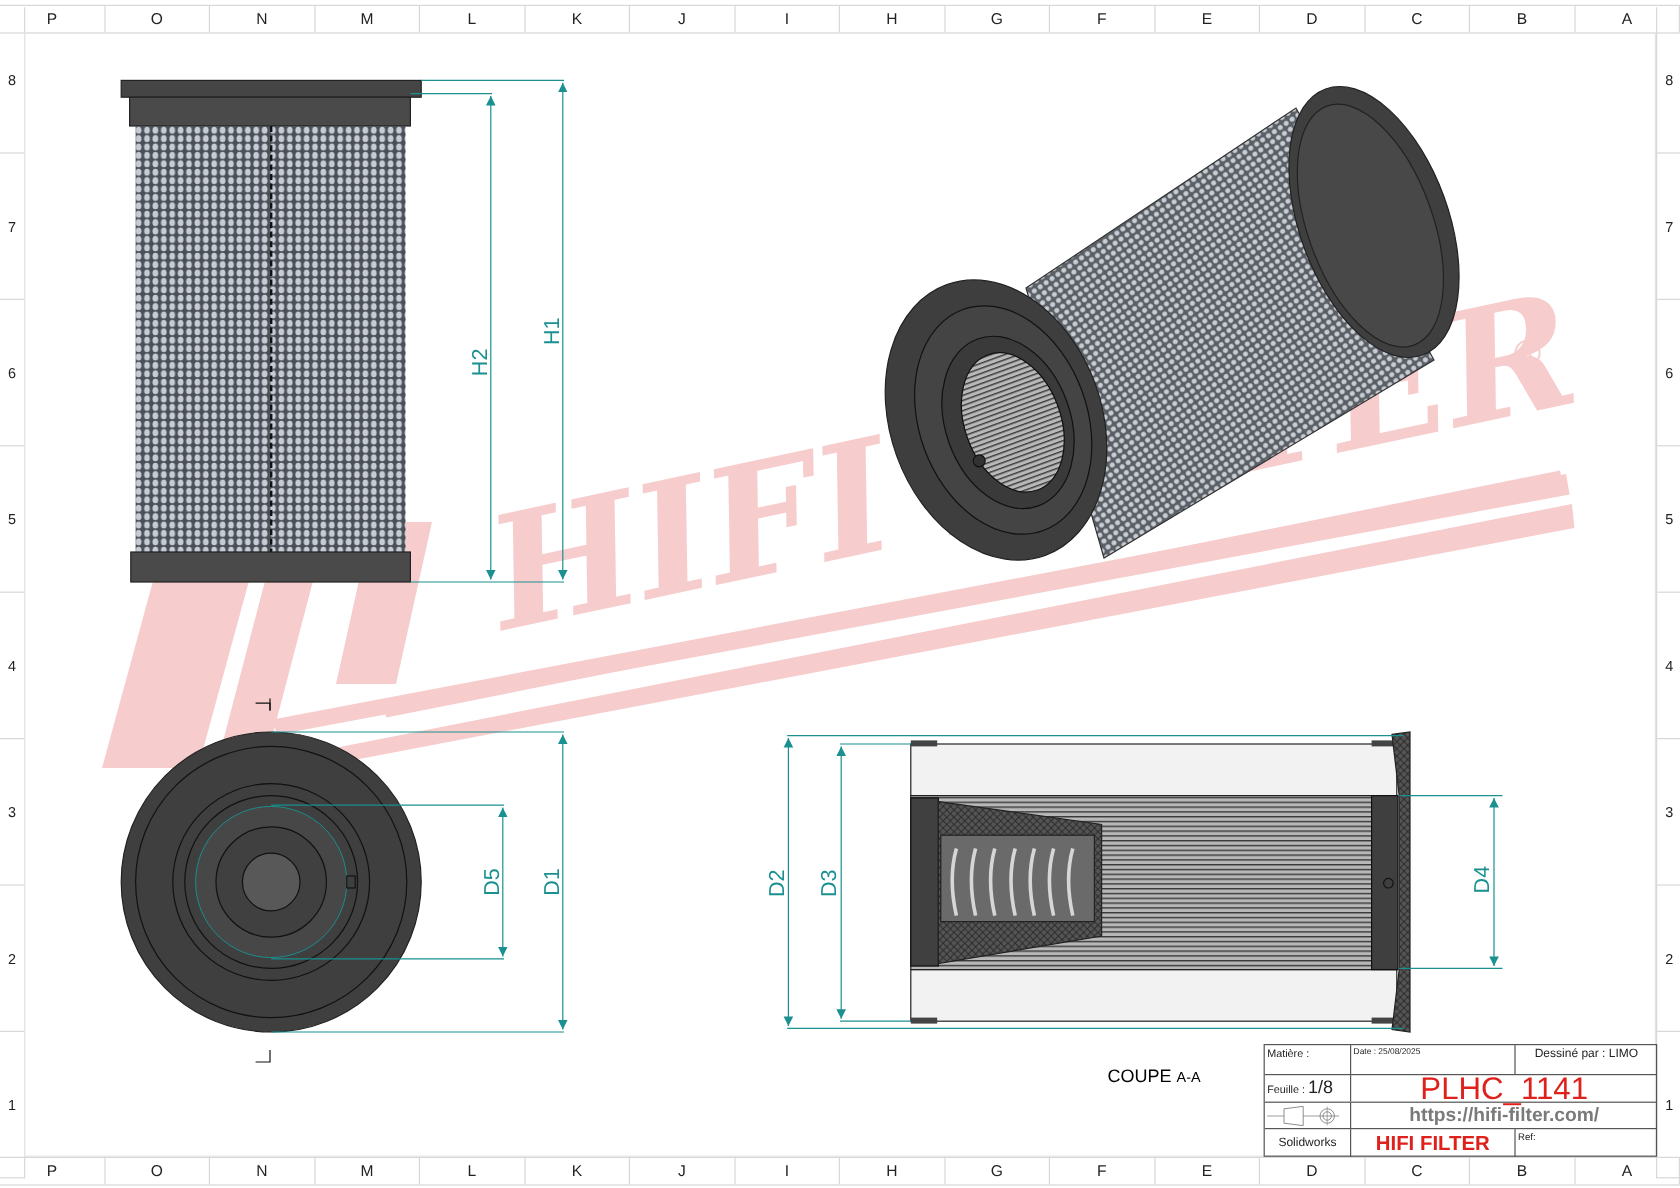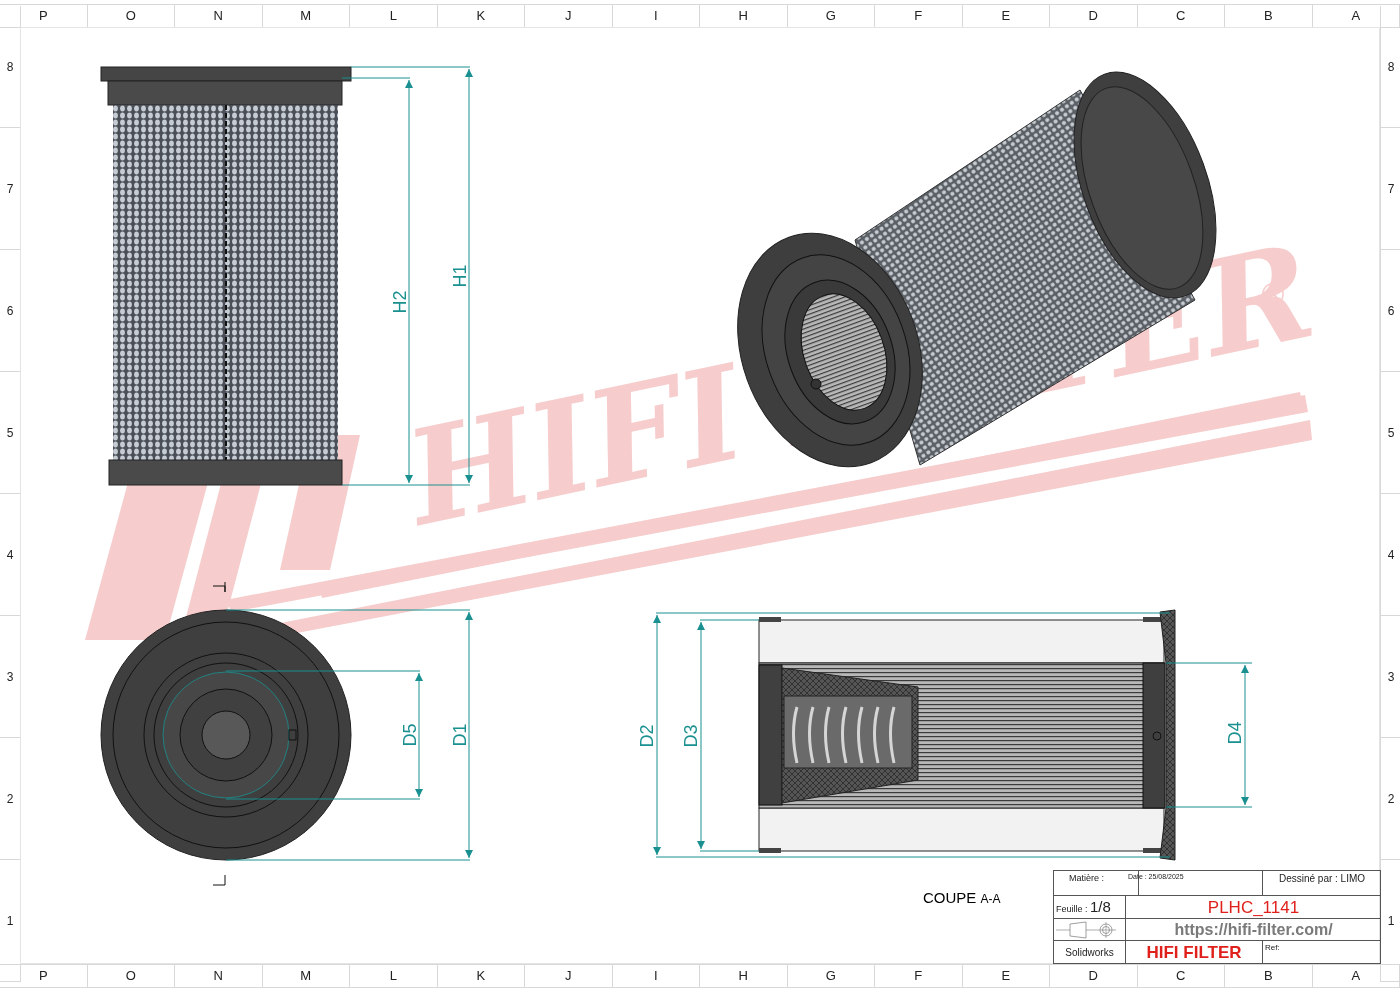--- a/index.html
+++ b/index.html
@@ -214,27 +214,27 @@
   </g>
   <text transform="translate(653,736) rotate(-90)" fill="#1a9090" font-size="18" font-family="Liberation Sans, sans-serif" text-anchor="middle">D2</text>
   <text transform="translate(697,736) rotate(-90)" fill="#1a9090" font-size="18" font-family="Liberation Sans, sans-serif" text-anchor="middle">D3</text>
   <text transform="translate(1241,733) rotate(-90)" fill="#1a9090" font-size="18" font-family="Liberation Sans, sans-serif" text-anchor="middle">D4</text>
 </svg>
 
 <div class="coupe"><span>COUPE</span> <small>A-A</small></div>
 
 <div class="title-block">
   <div class="tb-row" style="top:0;height:25px;">
-    <div class="tb-cell" style="left:0;width:72px;padding:2px;margin-left:13px;"><span>Matière :</span></div>
+    <div class="tb-cell" style="left:0;width:72px;padding:2px;"><span>Matière :</span></div>
     <div class="tb-cell" style="left:72px;width:137px;padding:2px;font-size:7px;"><span>Date : 25/08/2025</span></div>
     <div class="tb-cell" style="left:209px;width:118px;padding:2px;font-size:10px;border-right:none;text-align:center;"><span>Dessiné par : LIMO</span></div>
   </div>
   <div class="tb-row" style="top:25px;height:23px;">
     <div class="tb-cell" style="left:0;width:72px;padding:2px;"><span>Feuille :</span> <span style="font-size:15px;">1/8</span></div>
-    <div class="tb-cell" style="left:72px;width:255px;border-right:none;text-align:center;color:#e0211b;font-size:17px;line-height:23px;">PLHC_1141</div>
+    <div class="tb-cell" style="left:72px;width:255px;border-right:none;text-align:center;color:#e0211b;font-size:26px;line-height:23px;">PLHC_1141</div>
   </div>
   <div class="tb-row" style="top:48px;height:22px;">
     <div class="tb-cell" style="left:0;width:72px;">
       <svg width="72" height="22" style="position:static">
         <line x1="2" y1="11" x2="62" y2="11" stroke="#777" stroke-width="0.6"></line>
         <polygon points="16,5 32,3 32,19 16,17" fill="#fff" stroke="#777" stroke-width="0.7"></polygon>
         <circle cx="52" cy="11" r="6" fill="none" stroke="#777" stroke-width="0.7"></circle>
         <circle cx="52" cy="11" r="3.5" fill="none" stroke="#777" stroke-width="0.7"></circle>
         <line x1="52" y1="3" x2="52" y2="19" stroke="#777" stroke-width="0.5"></line>
       </svg>

